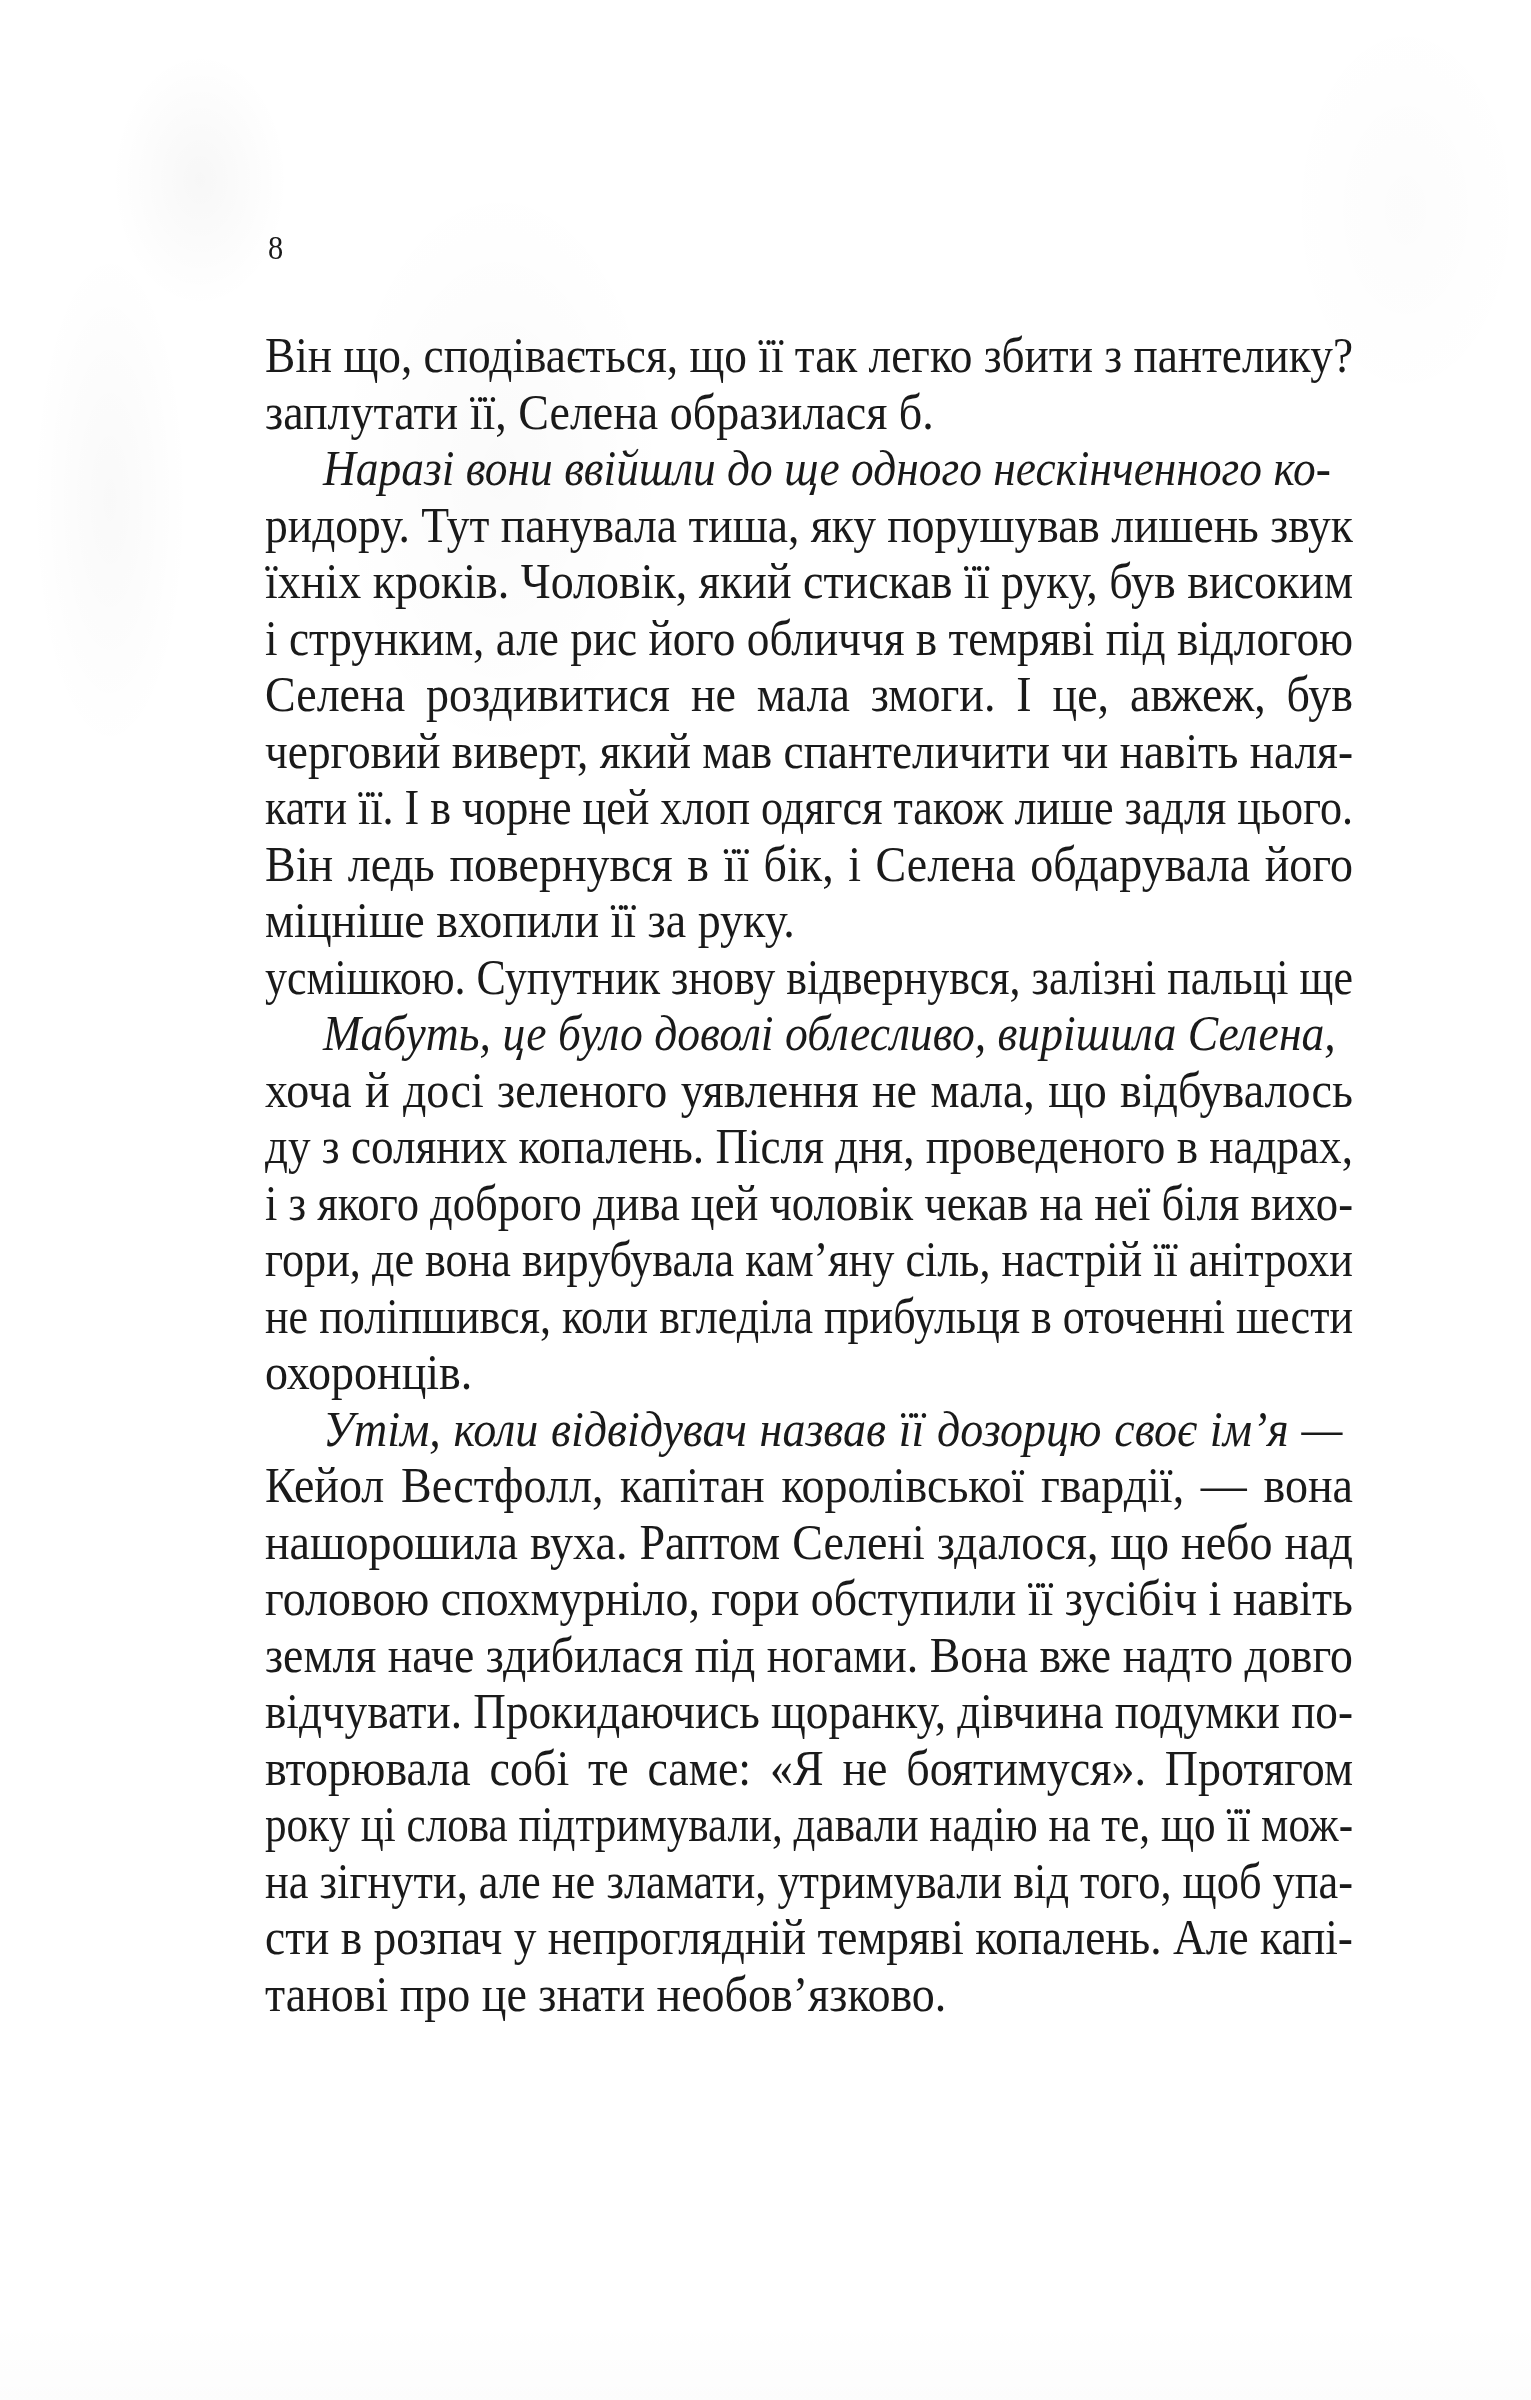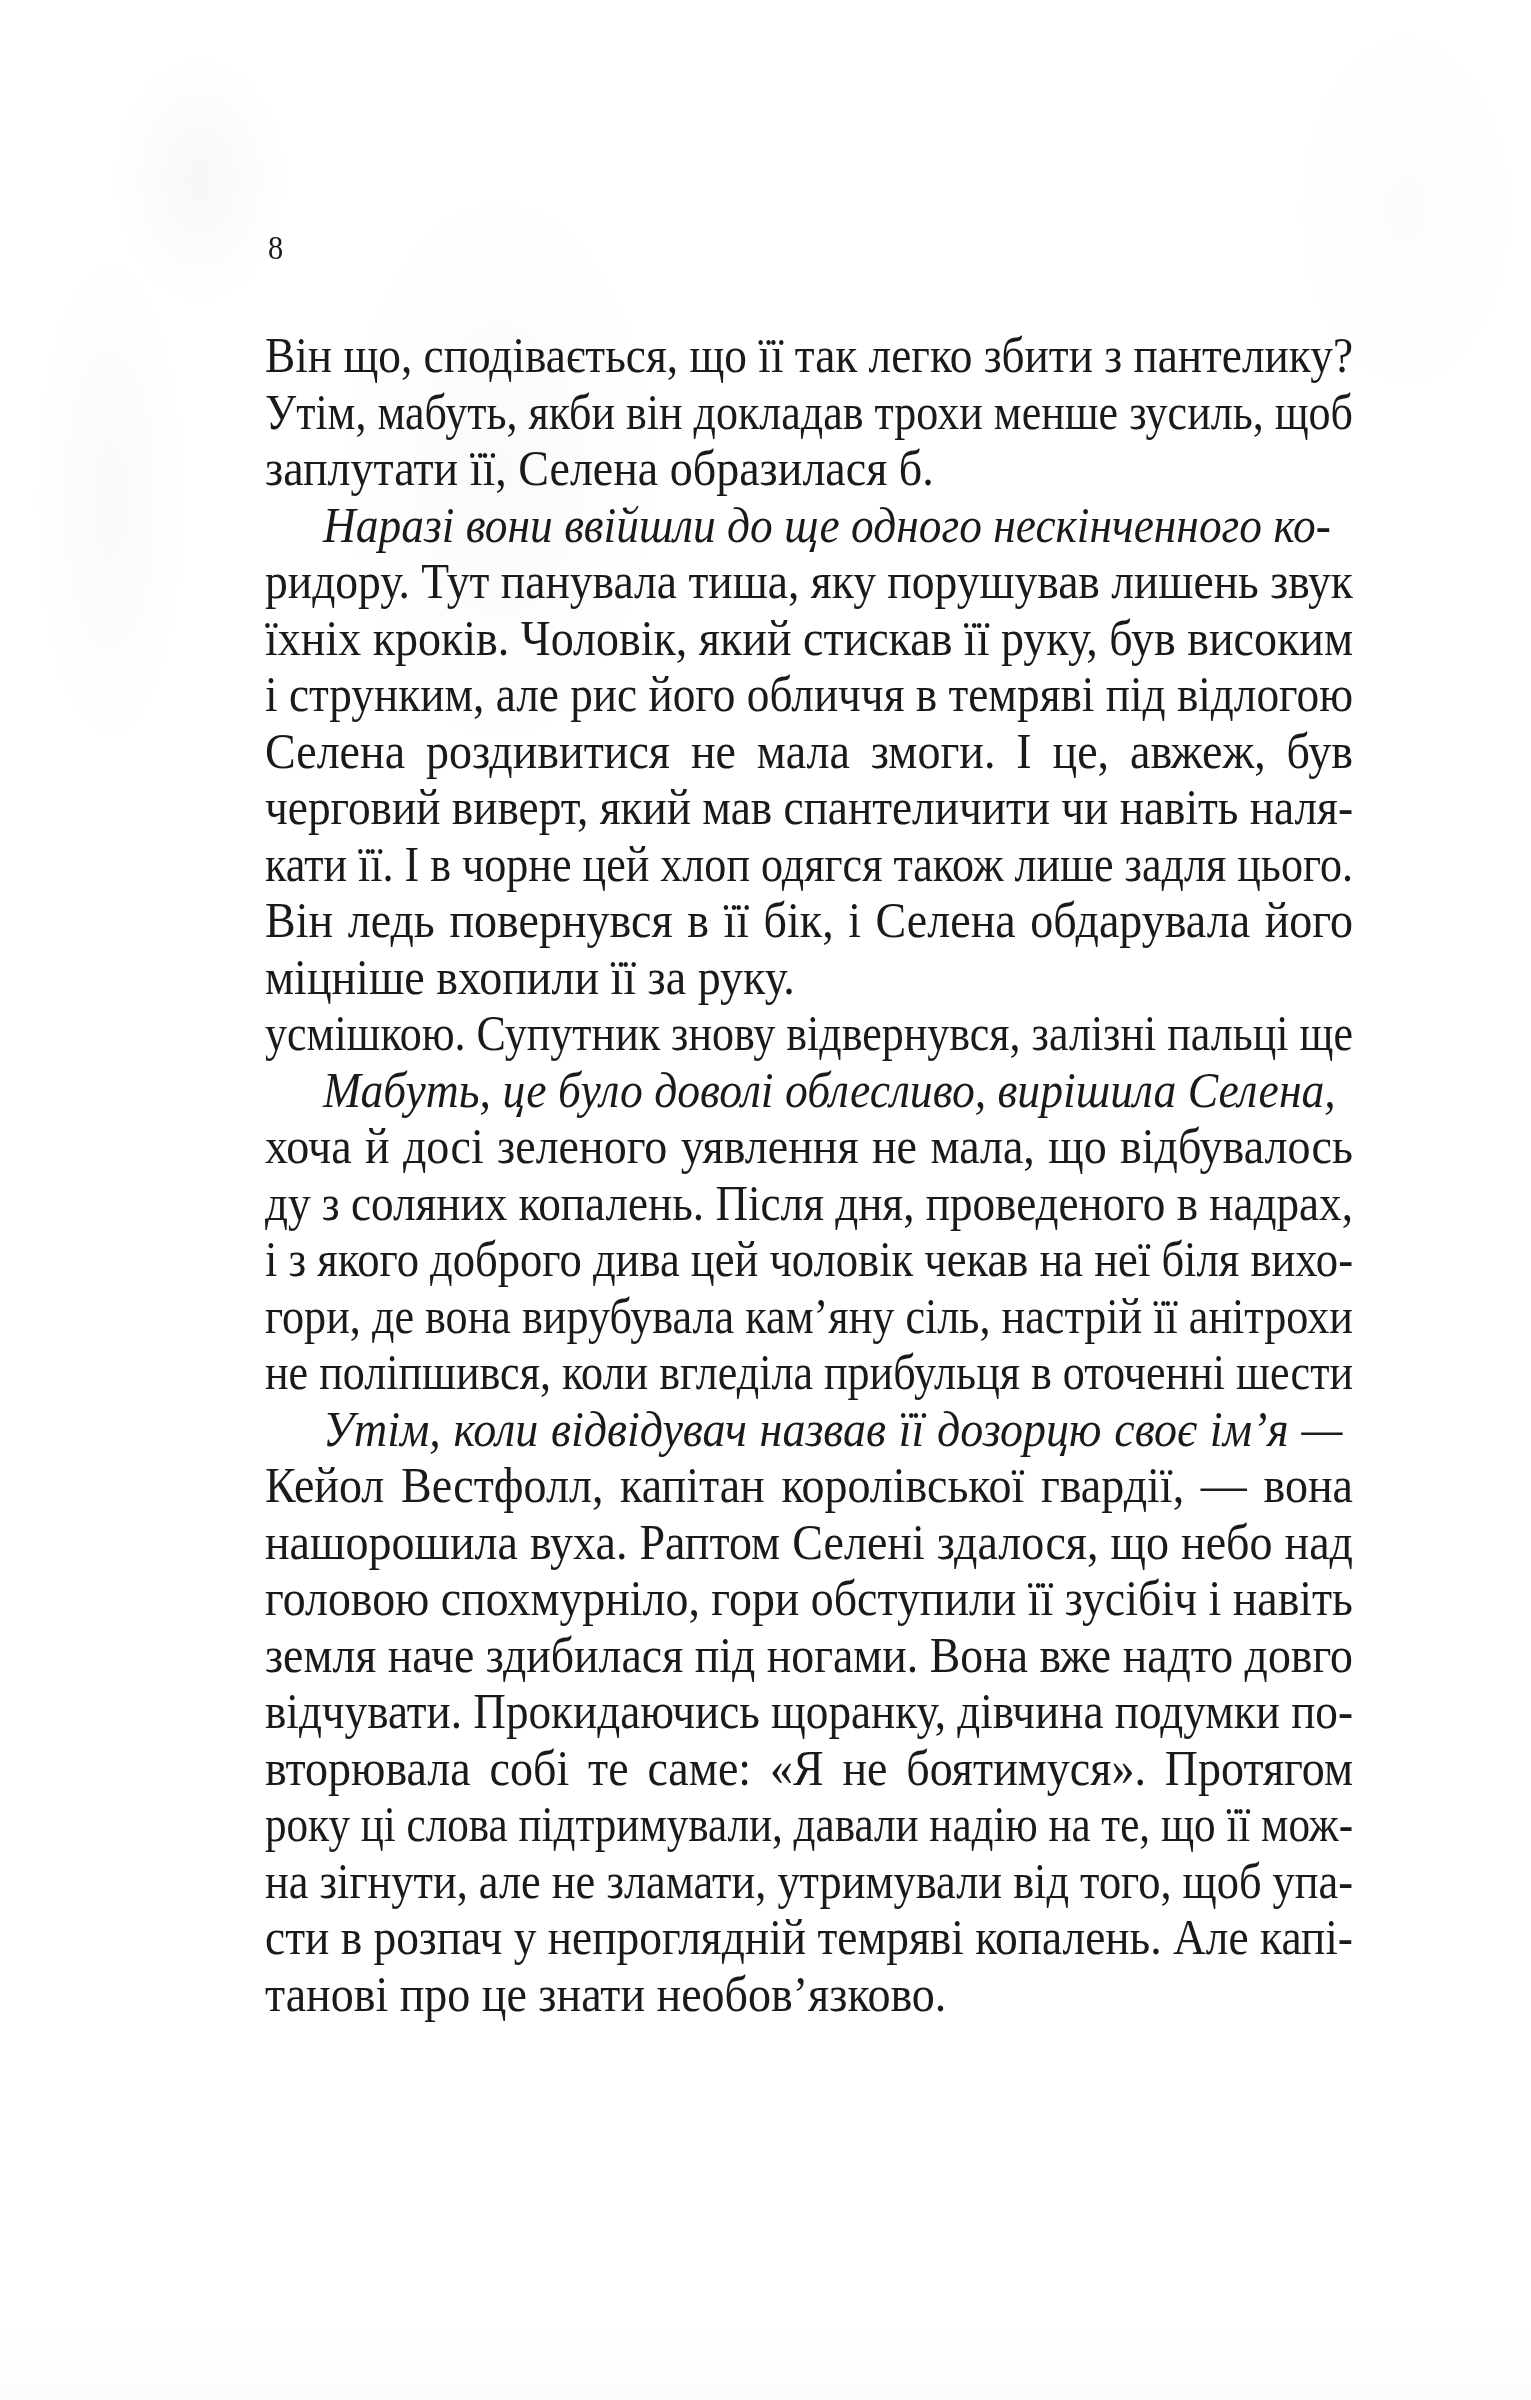--- a/index.html
+++ b/index.html
@@ -55,38 +55,38 @@
   <div class="smudge s1"></div>
   <div class="smudge s2"></div>
   <div class="smudge s3"></div>
   <div class="smudge s4"></div>
   <div class="smudge s5"></div>
 
   <div class="pagenum">8</div>
 
   <div class="textblock">
       <div class="line"><span class="ln" style="transform: scaleX(0.906313);">Він що, сподівається, що її так легко збити з пантелику?</span></div>
-      <div class="line"><span class="ln" style="transform: scaleX(0.880125);">Утім, мабуть, якби він докладав трохи менше зусиль, щоб</span></div>
       <div class="line end"><span class="ln" style="transform: scaleX(0.92);">заплутати її, Селена образилася б.</span></div>
       <div class="line indent"><span class="ln" style="transform: scaleX(0.90869);">Наразі вони ввійшли до ще одного нескінченного ко-</span></div>
       <div class="line"><span class="ln" style="transform: scaleX(0.910829);">ридору. Тут панувала тиша, яку порушував лишень звук</span></div>
       <div class="line"><span class="ln" style="transform: scaleX(0.919744);">їхніх кроків. Чоловік, який стискав її руку, був високим</span></div>
       <div class="line"><span class="ln" style="transform: scaleX(0.905405);">і струнким, але рис його обличчя в темряві під відлогою</span></div>
       <div class="line"><span class="ln" style="word-spacing: 10.2421px; transform: scaleX(0.92);">Селена роздивитися не мала змоги. І це, авжеж, був</span></div>
       <div class="line"><span class="ln" style="transform: scaleX(0.905829);">черговий виверт, який мав спантеличити чи навіть наля-</span></div>
       <div class="line"><span class="ln" style="transform: scaleX(0.881641);">кати її. І в чорне цей хлоп одягся також лише задля цього.</span></div>
       <div class="line"><span class="ln" style="word-spacing: 3.36451px; transform: scaleX(0.92);">Він ледь повернувся в її бік, і Селена обдарувала його</span></div>
       <div class="line end"><span class="ln" style="transform: scaleX(0.92);">міцніше вхопили її за руку.</span></div>
       <div class="line"><span class="ln" style="transform: scaleX(0.880192);">усмішкою. Супутник знову відвернувся, залізні пальці ще</span></div>
       <div class="line indent"><span class="ln" style="transform: scaleX(0.913019);">Мабуть, це було доволі облесливо, вирішила Селена,</span></div>
       <div class="line"><span class="ln" style="word-spacing: 2.02531px; transform: scaleX(0.92);">хоча й досі зеленого уявлення не мала, що відбувалось</span></div>
       <div class="line"><span class="ln" style="transform: scaleX(0.903408);">ду з соляних копалень. Після дня, проведеного в надрах,</span></div>
       <div class="line"><span class="ln" style="transform: scaleX(0.891484);">і з якого доброго дива цей чоловік чекав на неї біля вихо-</span></div>
       <div class="line"><span class="ln" style="transform: scaleX(0.883375);">гори, де вона вирубувала кам’яну сіль, настрій її анітрохи</span></div>
       <div class="line"><span class="ln" style="transform: scaleX(0.881362);">не поліпшився, коли вгледіла прибульця в оточенні шести</span></div>
+      <div class="line end"><span class="ln" style="transform: scaleX(0.92);">охоронців.</span></div>
       <div class="line indent"><span class="ln" style="word-spacing: 1.37143px; transform: scaleX(0.92);">Утім, коли відвідувач назвав її дозорцю своє ім’я —</span></div>
       <div class="line"><span class="ln" style="word-spacing: 5.66655px; transform: scaleX(0.92);">Кейол Вестфолл, капітан королівської гвардії, — вона</span></div>
       <div class="line"><span class="ln" style="word-spacing: 0.615974px; transform: scaleX(0.92);">нашорошила вуха. Раптом Селені здалося, що небо над</span></div>
       <div class="line"><span class="ln" style="transform: scaleX(0.917188);">головою спохмурніло, гори обступили її зусібіч і навіть</span></div>
       <div class="line"><span class="ln" style="transform: scaleX(0.916379);">земля наче здибилася під ногами. Вона вже надто довго</span></div>
       <div class="line"><span class="ln" style="transform: scaleX(0.903432);">відчувати. Прокидаючись щоранку, дівчина подумки по-</span></div>
       <div class="line"><span class="ln" style="word-spacing: 7.98205px; transform: scaleX(0.92);">вторювала собі те саме: «Я не боятимуся». Протягом</span></div>
       <div class="line"><span class="ln" style="transform: scaleX(0.861996);">року ці слова підтримували, давали надію на те, що її мож-</span></div>
       <div class="line"><span class="ln" style="transform: scaleX(0.88745);">на зігнути, але не зламати, утримували від того, щоб упа-</span></div>
       <div class="line"><span class="ln" style="transform: scaleX(0.908263);">сти в розпач у непроглядній темряві копалень. Але капі-</span></div>

